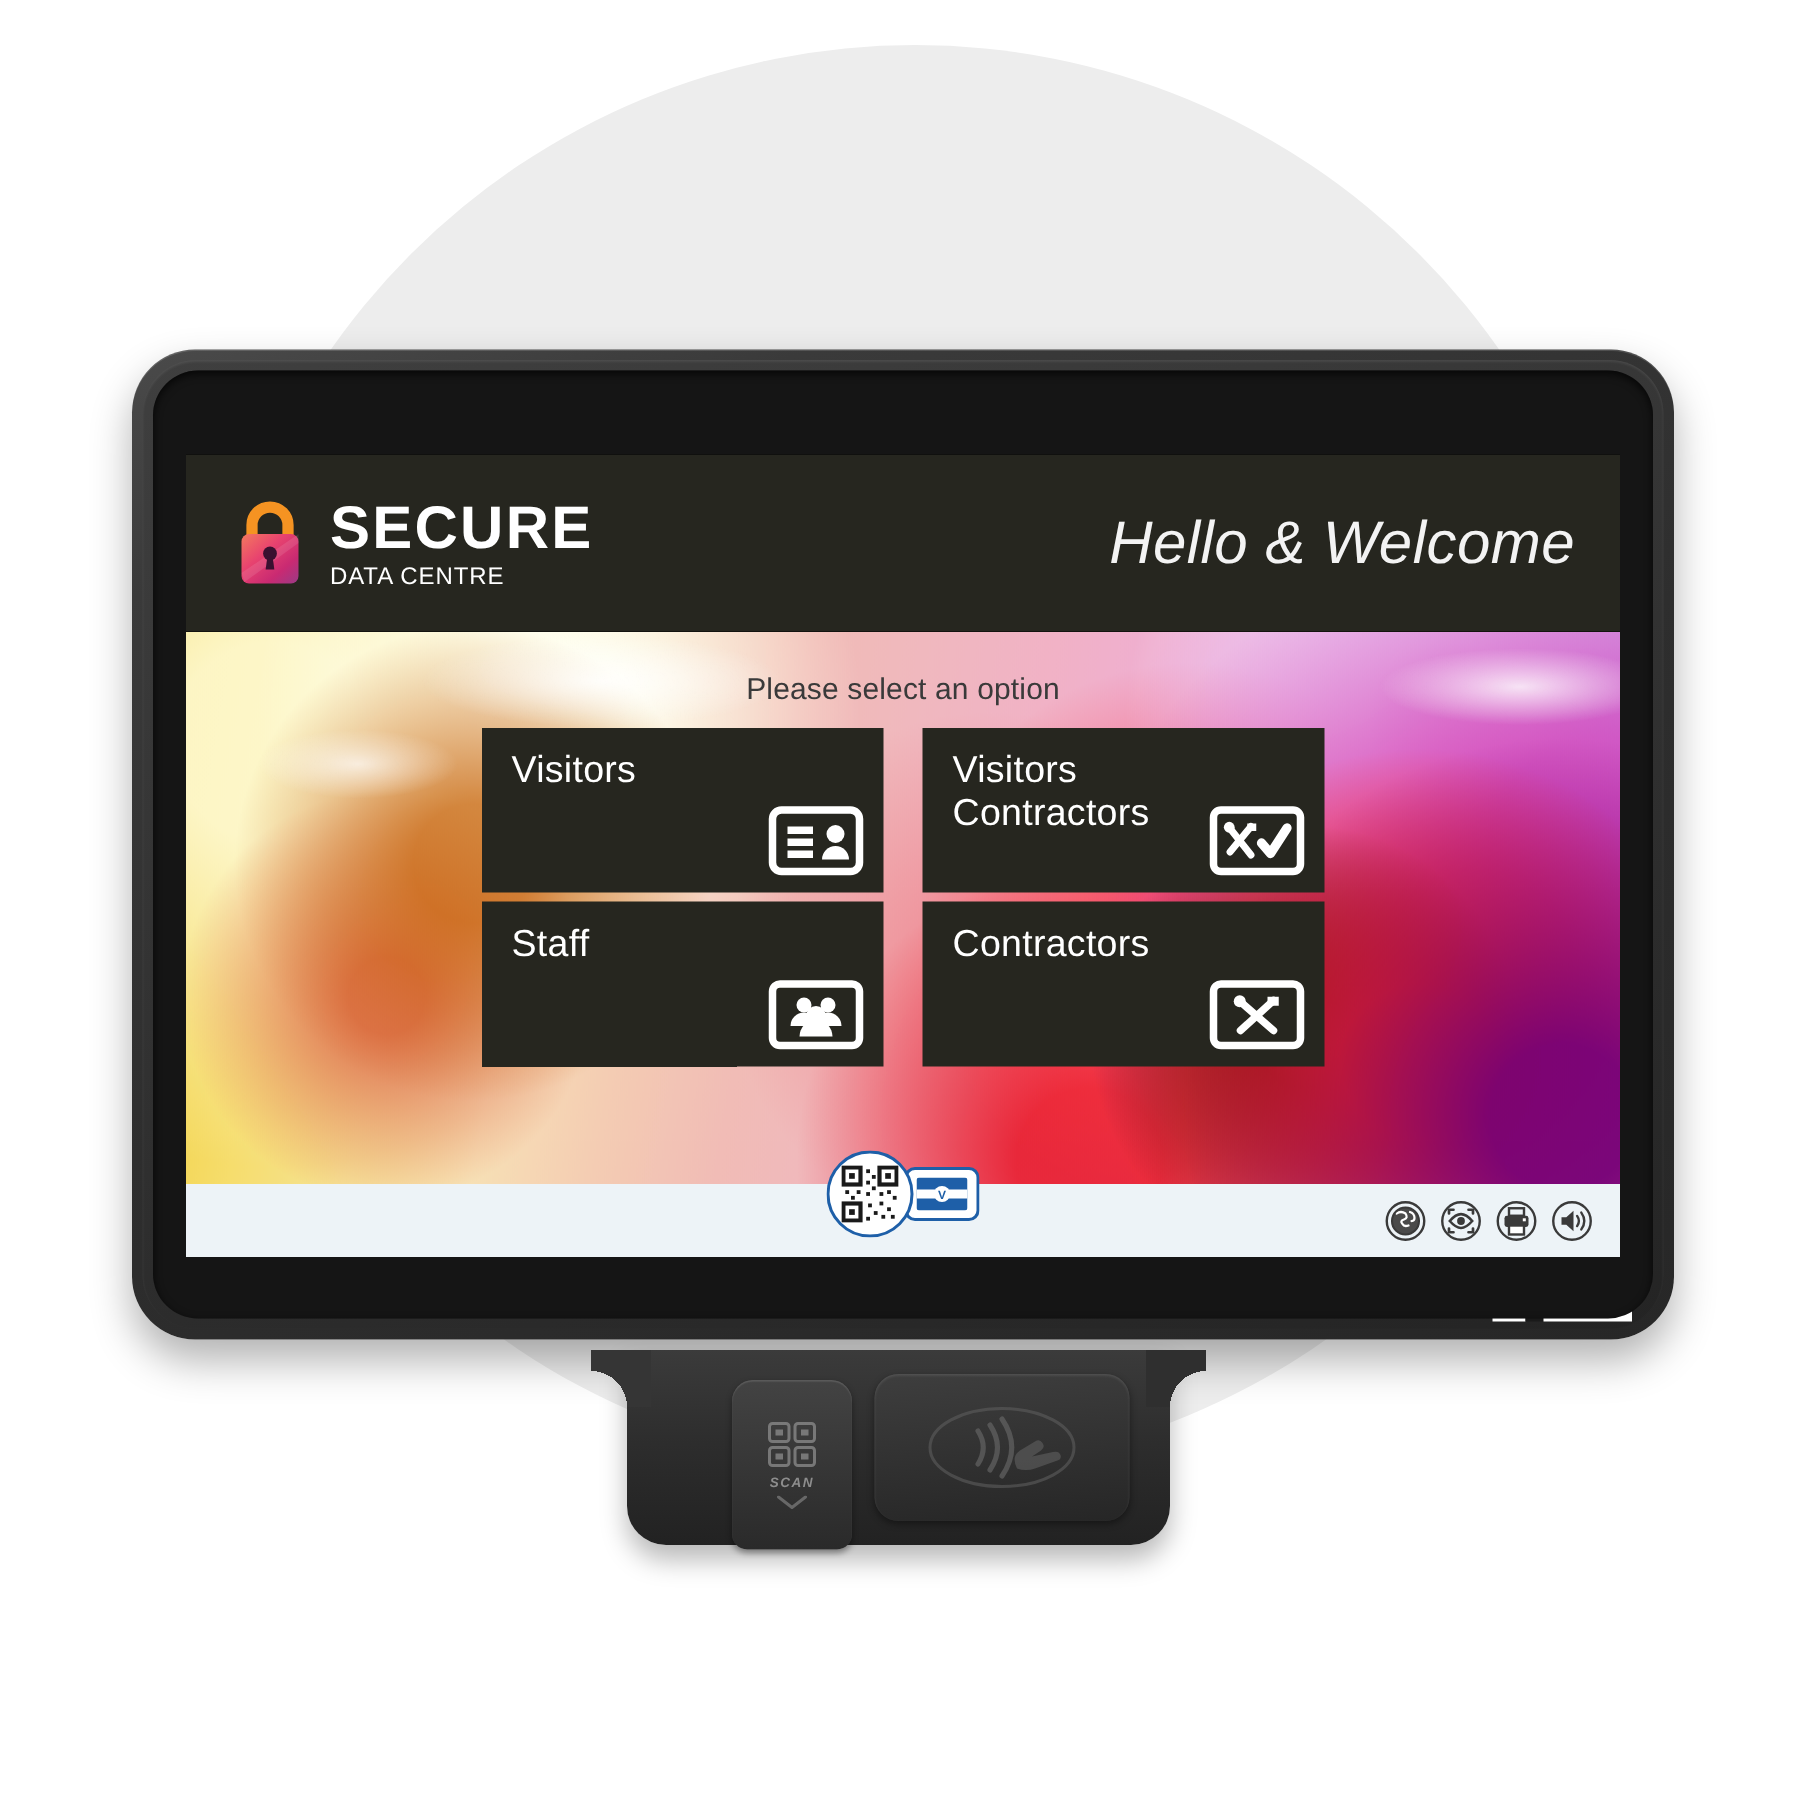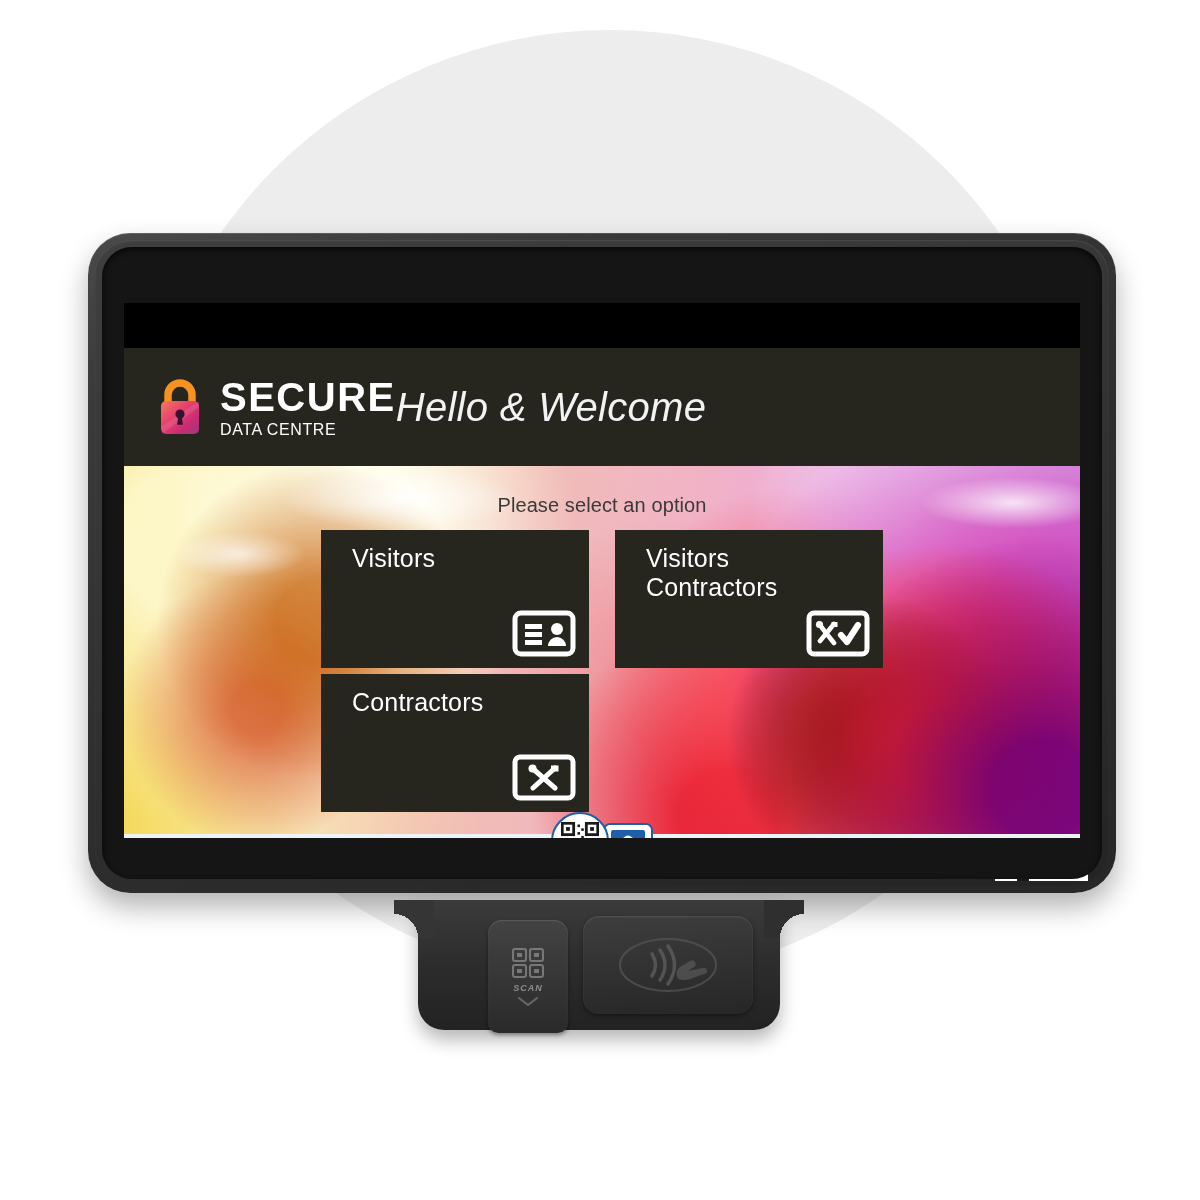--- a/index.html
+++ b/index.html
@@ -91,23 +91,22 @@
   
   .screen {
     position:absolute; left:124px; top:303px;
     width:956px; height:535px;
     overflow:hidden; background:#000;
   }
 
   
   .topbar {
     height:118px; background:#26261f;
-    display:flex; align-items:center; 
+    display:flex; align-items:center; justify-content:space-between;
     padding: 0 30px 0 32px;
-    margin-top: 45px;
   }
   .brand { display:flex; align-items:center; gap:16px; }
   .lock-icon { width:48px; height:60px; flex:none; }
   .brand-text { display:flex; flex-direction:column; line-height:1; }
   .brand-main {
     color:#fff; font-size:40px; font-weight:700; letter-spacing:1.5px;
   }
   .brand-sub {
     color:#fff; font-size:16px; font-weight:400; letter-spacing:.6px; margin-top:5px;
   }
@@ -153,23 +152,23 @@
     text-align:center; color:#3a3a3a; font-size:20px;
     padding-top:28px; letter-spacing:.1px;
   }
 
   .tiles {
     position:relative; z-index:2;
     margin: 13px auto 0; width:562px;
     display:grid; grid-template-columns: 268px 268px; gap:6px 26px;
   }
   .tile {
-    position:relative; height:138px;
+    position:relative; height:110px;
     background:#26261f; color:#fff; cursor:pointer;
-    padding:14px 18px 0 31px;
+    padding:14px 18px 0 20px;
   }
   .tile-label {
     font-size:25px; font-weight:300; line-height:1.16; letter-spacing:.2px;
   }
   .tile-icon {
     position:absolute; right:13px; bottom:11px;
     width:64px; height:47px;
   }
 
   
@@ -266,20 +265,32 @@
           <svg class="tile-icon" viewBox="0 0 64 47">
             <rect x="3" y="3" width="58" height="41" rx="5" fill="none" stroke="#fff" stroke-width="5"></rect>
             <path d="M13 14 L28 33" stroke="#fff" stroke-width="4.6" stroke-linecap="round"></path>
             <path d="M28 14 L14 31" stroke="#fff" stroke-width="4.6" stroke-linecap="round"></path>
             <circle cx="13.5" cy="14.5" r="3.6" fill="#fff"></circle>
             <path d="M25.5 12 h6 v5 h-6 Z" fill="#fff"></path>
             <path d="M35 25 l6 7 l11 -17" fill="none" stroke="#fff" stroke-width="6.2" stroke-linecap="round" stroke-linejoin="round"></path>
           </svg>
         </div>
 
+        <div class="tile">
+          <div class="tile-label">Staff</div>
+          <svg class="tile-icon" viewBox="0 0 64 47">
+            <rect x="3" y="3" width="58" height="41" rx="5" fill="none" stroke="#fff" stroke-width="5"></rect>
+            <circle cx="24" cy="17" r="5" fill="#fff"></circle>
+            <circle cx="40" cy="17" r="5" fill="#fff"></circle>
+            <path d="M15 31 a9 9 0 0 1 18 0 Z" fill="#fff"></path>
+            <path d="M31 31 a9 9 0 0 1 18 0 Z" fill="#fff"></path>
+            <circle cx="32" cy="24" r="6.4" fill="#fff"></circle>
+            <path d="M21 38 a11 11 0 0 1 22 0 Z" fill="#fff"></path>
+          </svg>
+        </div>
 
         <div class="tile">
           <div class="tile-label">Contractors</div>
           <svg class="tile-icon" viewBox="0 0 64 47">
             <rect x="3" y="3" width="58" height="41" rx="5" fill="none" stroke="#fff" stroke-width="5"></rect>
             <path d="M20 14 L43 34" stroke="#fff" stroke-width="5" stroke-linecap="round"></path>
             <path d="M43 14 L21 34" stroke="#fff" stroke-width="5" stroke-linecap="round"></path>
             <circle cx="20.5" cy="14.5" r="4" fill="#fff"></circle>
             <path d="M39 11.5 h7.5 v6 h-7.5 Z" fill="#fff"></path>
           </svg>

